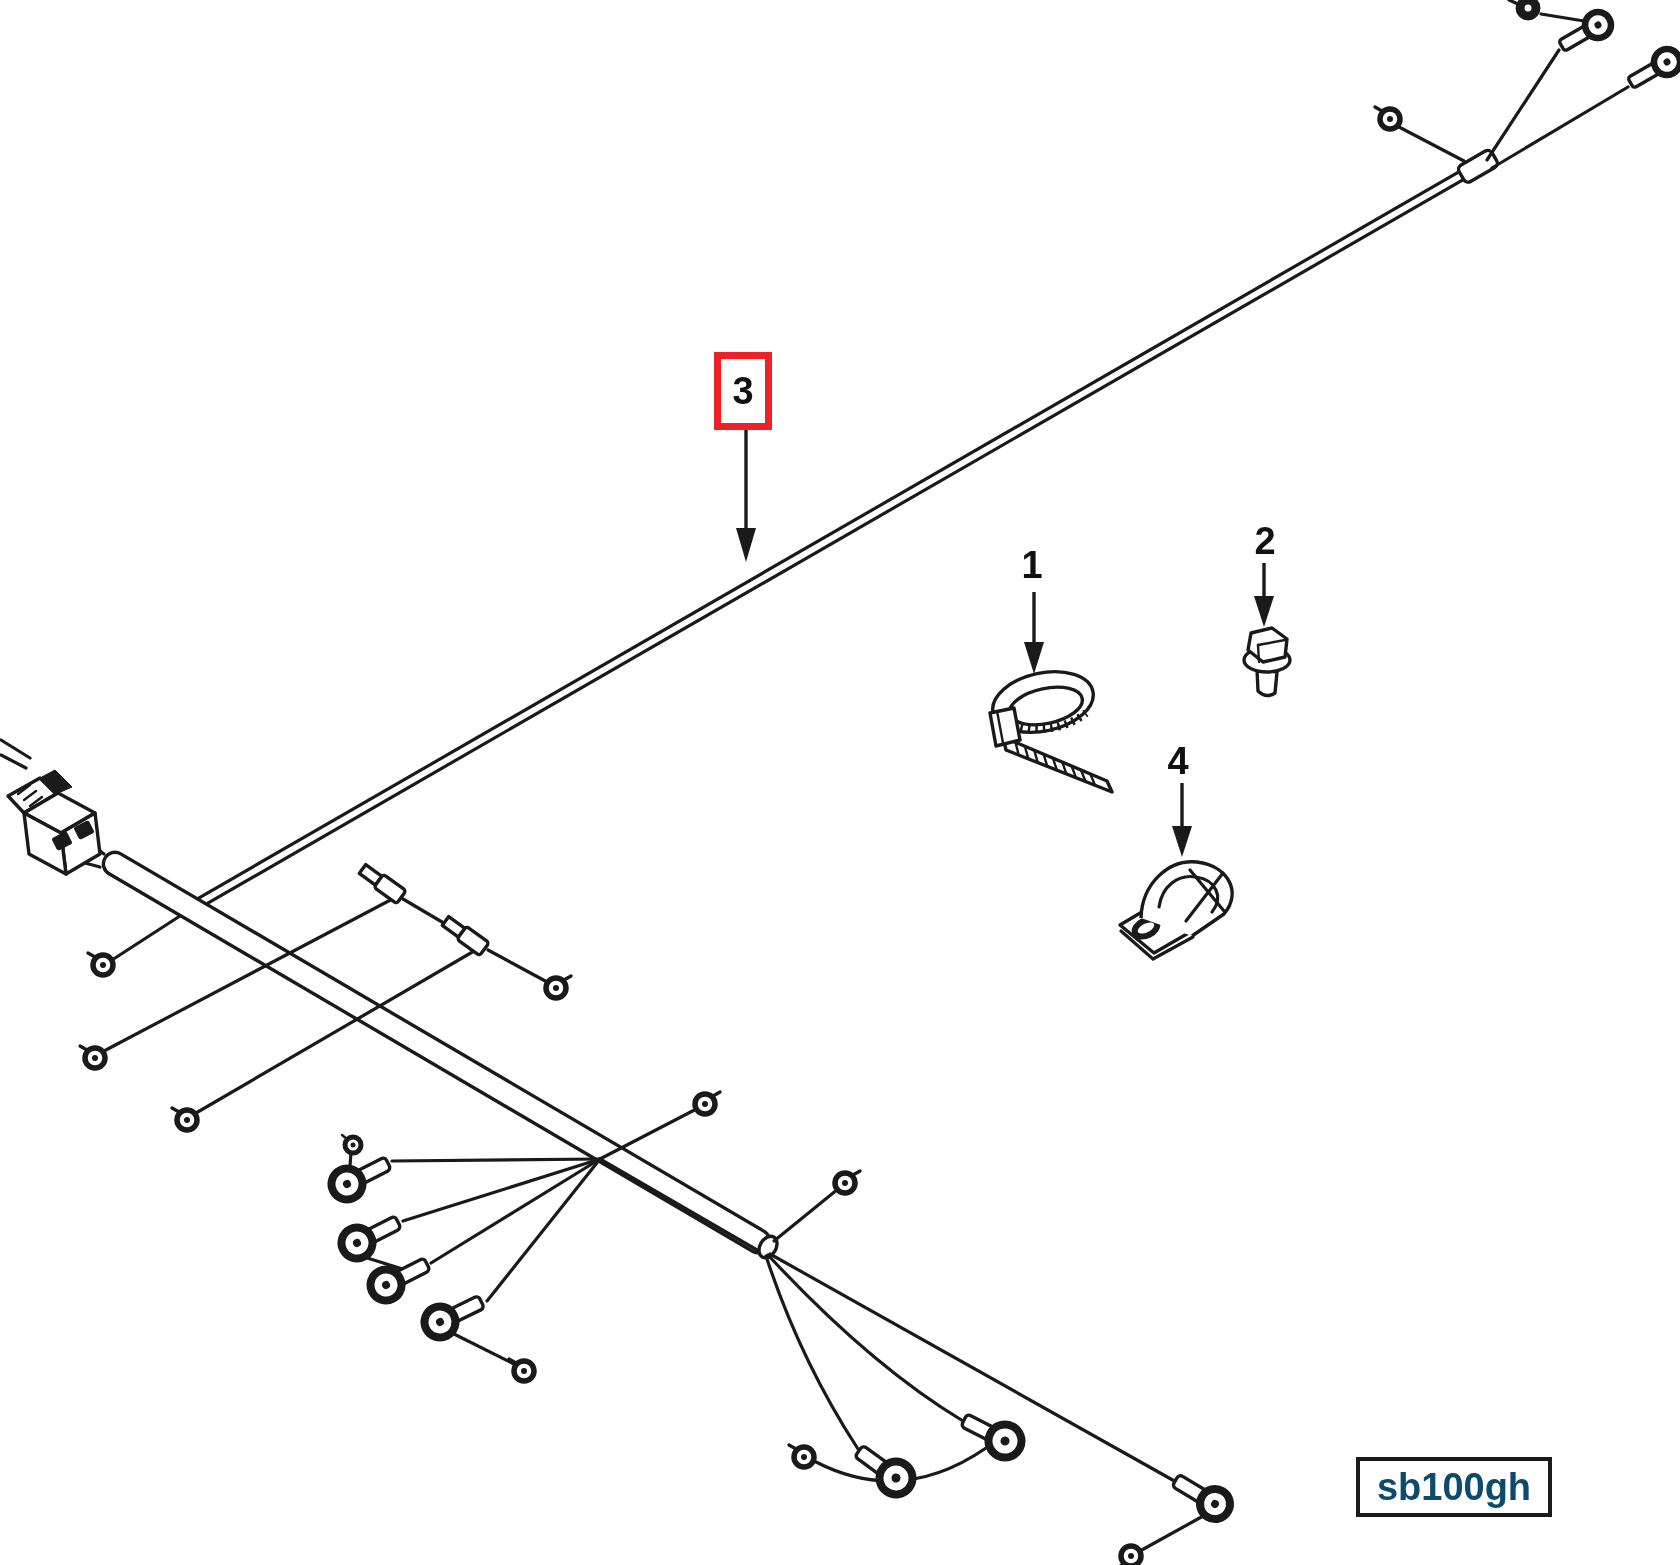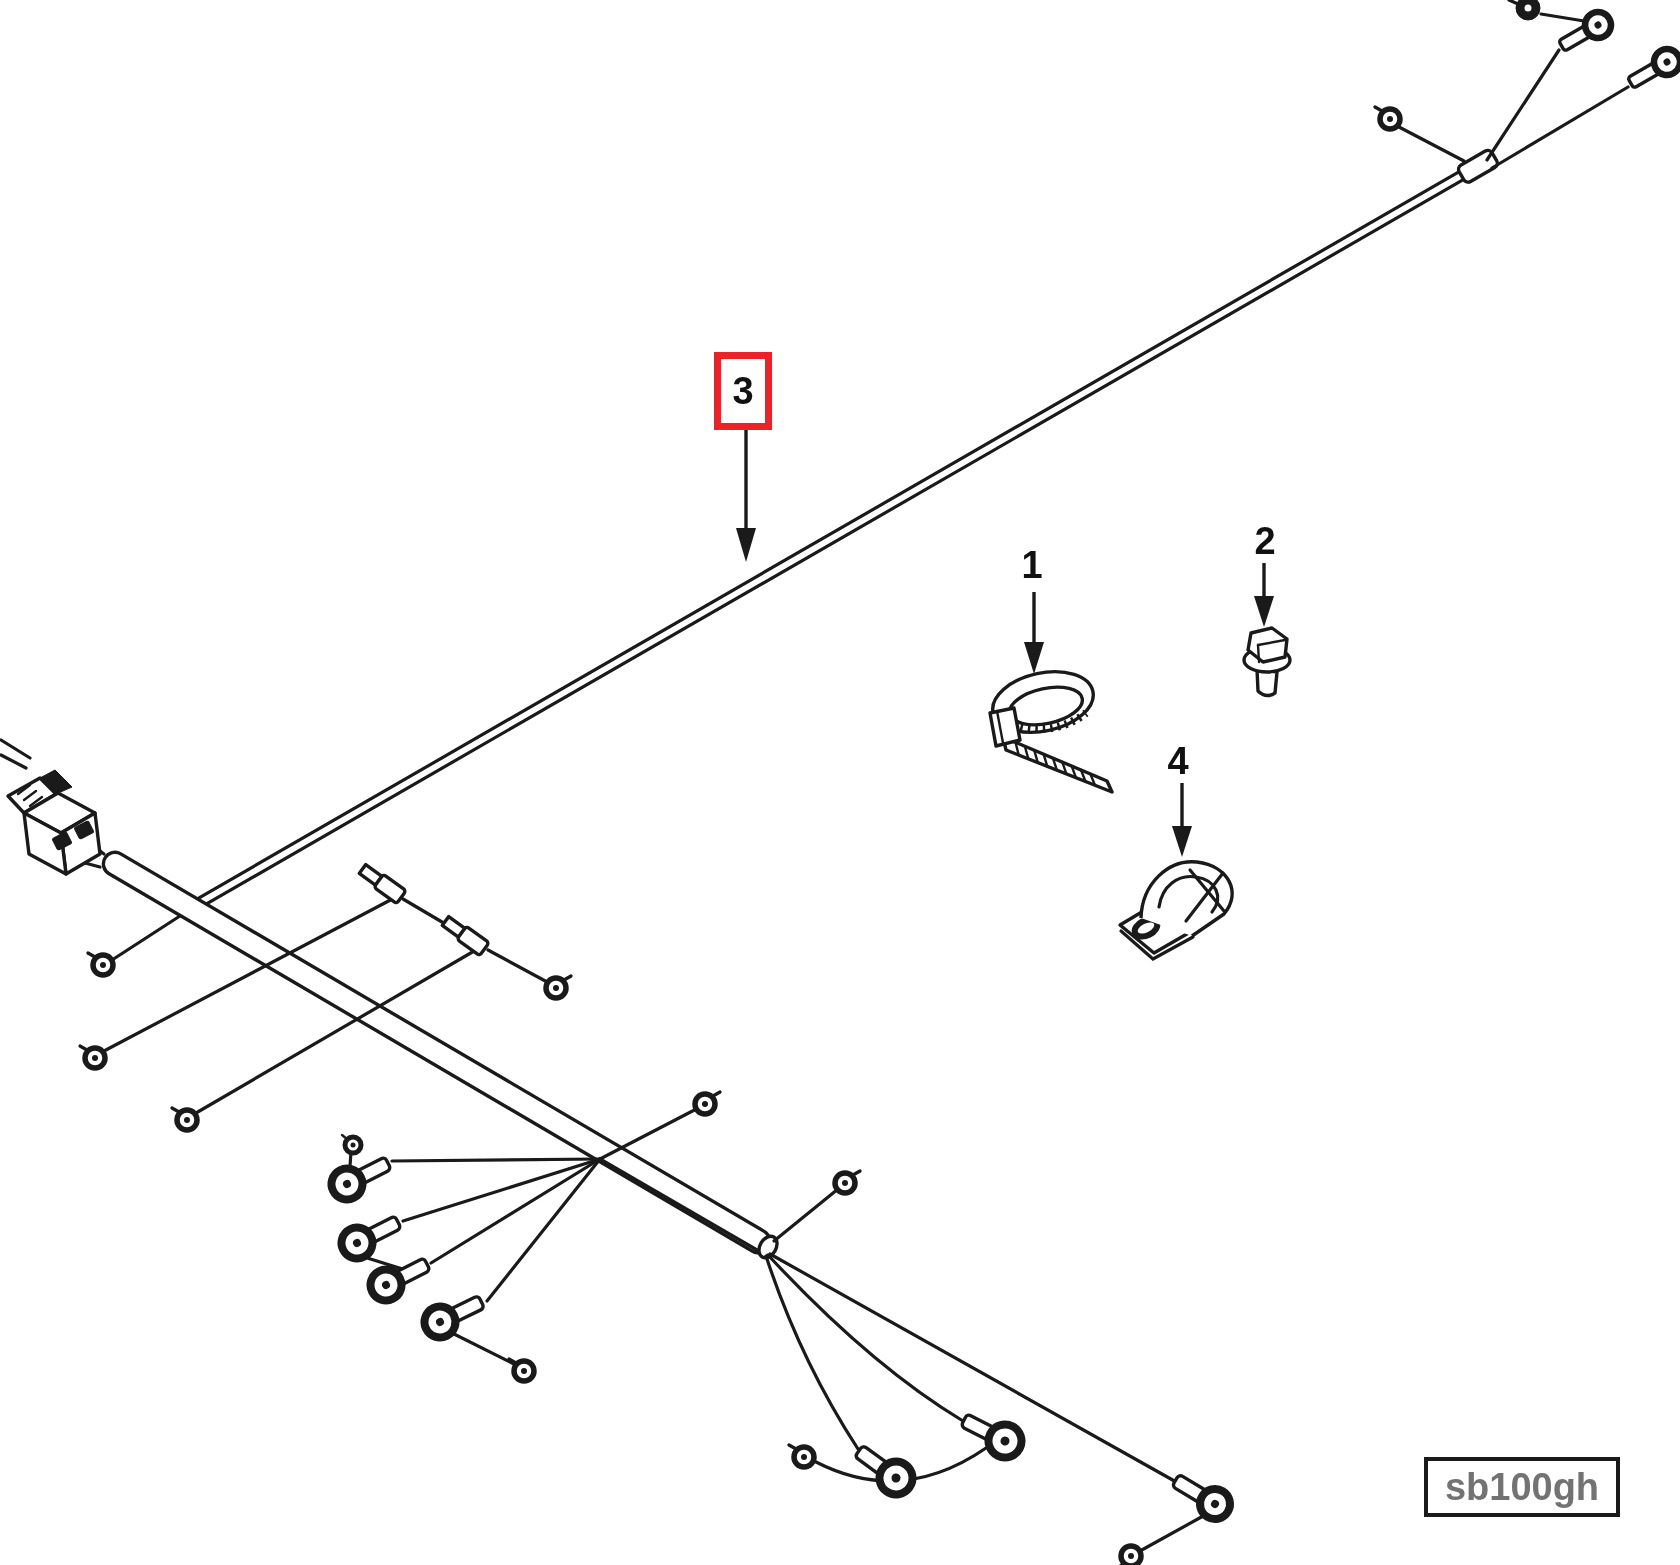--- a/index.html
+++ b/index.html
@@ -21,23 +21,23 @@
   .arrowline{fill:none;stroke:#1a1a1a;stroke-width:3.4;}
   .arrowhead{fill:#1a1a1a;stroke:none;}
   
   .callout{position:absolute;display:flex;align-items:center;justify-content:center;
            font-weight:bold;font-size:38px;color:#111;}
   #callout3{left:714px;top:352px;width:44px;height:64px;border:7px solid #ee2129;
             background:#ffffff;}
   #callout1{left:1011px;top:544px;width:42px;height:42px;}
   #callout2{left:1244px;top:520px;width:42px;height:42px;}
   #callout4{left:1157px;top:740px;width:42px;height:42px;}
-  #drawing-code-box{position:absolute;left:1424px;top:1457px;width:188px;height:52px;
+  #drawing-code-box{position:absolute;left:1356px;top:1457px;width:188px;height:52px;
             border:4px solid #1a1a1a;background:#ffffff;display:flex;align-items:center;
-            justify-content:center;font-weight:bold;font-size:38px;color:#737373;}
+            justify-content:center;font-weight:bold;font-size:38px;color:#0c4a6e;}
 </style>
 </head>
 <body>
 
 <div id="stage">
 
 <svg width="1680" height="1565" viewBox="0 0 1680 1565">
 
   <g>
     <path class="w3" d="M1475.8,162.1 L184.8,906.1"></path>

